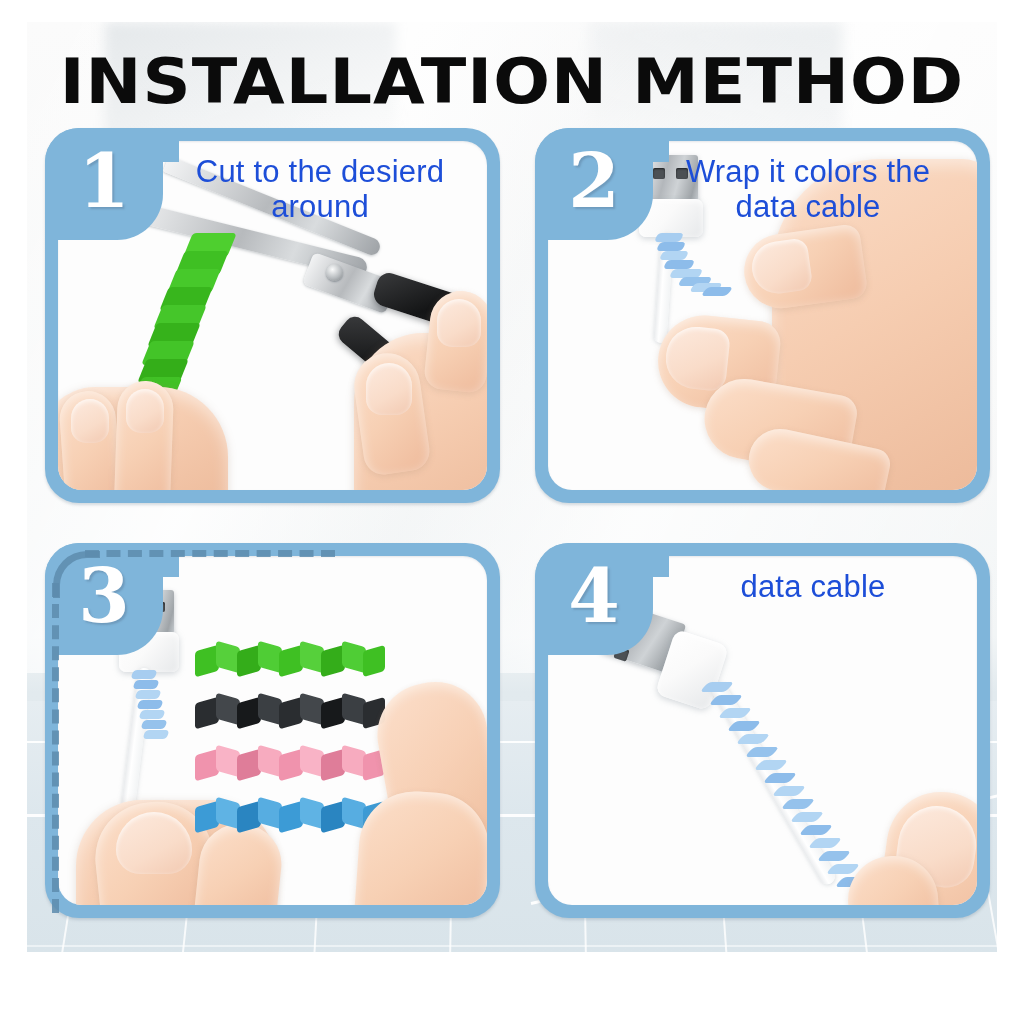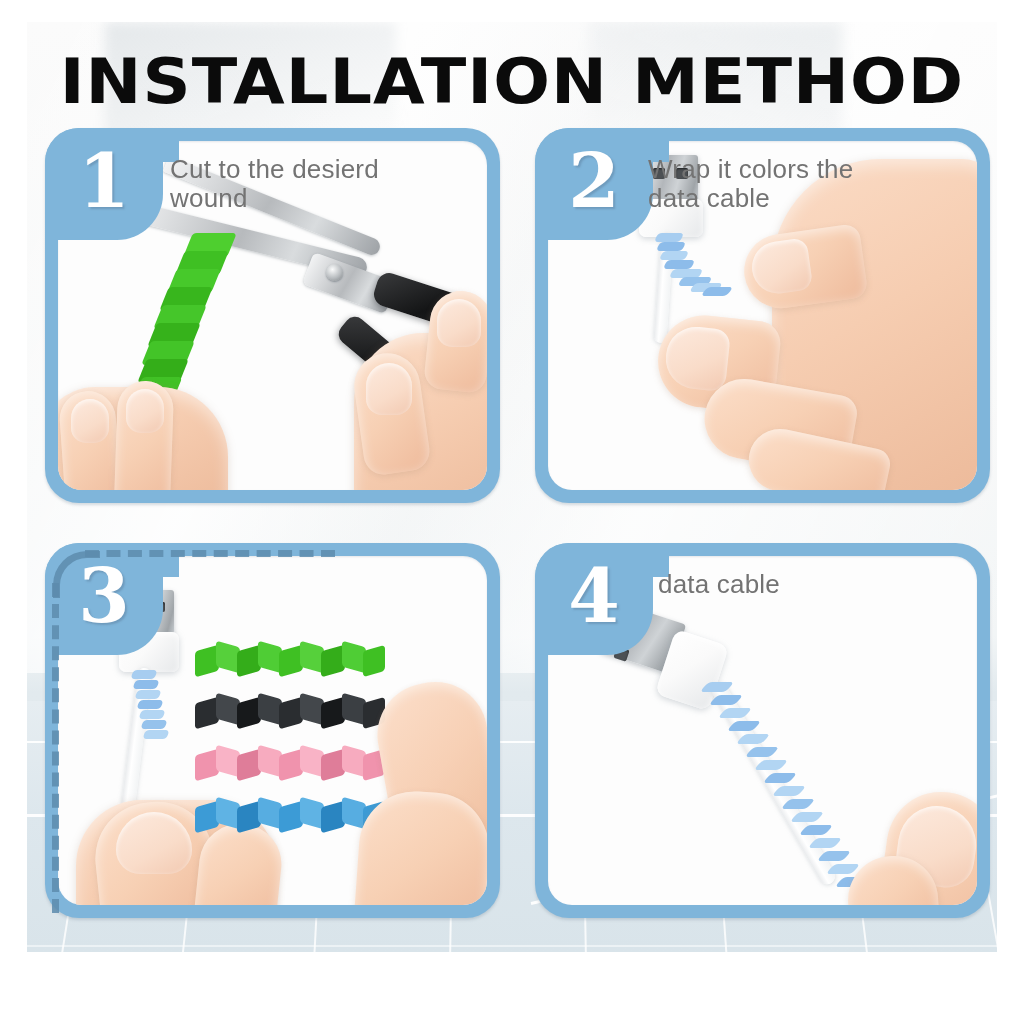--- a/index.html
+++ b/index.html
@@ -61,22 +61,22 @@
   .stitch{position:absolute;z-index:7;pointer-events:none;}
   .stitch-top{left:40px;top:7px;width:250px;height:0;
     border-top:7px dashed #5d8cae;opacity:.85;}
   .stitch-left{left:7px;top:40px;width:0;height:330px;
     border-left:7px dashed #5d8cae;opacity:.85;}
   .stitch-corner{left:8px;top:8px;width:40px;height:40px;
     border-top:7px solid #5d8cae;border-left:7px solid #5d8cae;
     border-top-left-radius:34px;opacity:.85;}
 
   
-  .caption{position:absolute;z-index:5;text-align:left;color:#737373;
-    font-family:"Liberation Sans",sans-serif;font-size:26px;line-height:1.12;
+  .caption{position:absolute;z-index:5;text-align:center;color:#1d4ed8;
+    font-family:"Liberation Sans",sans-serif;font-size:31px;line-height:1.12;
     letter-spacing:.2px;}
   .cap1{left:112px;top:14px;width:300px;}
   .cap2{left:100px;top:14px;width:320px;}
   .cap3{left:110px;top:14px;width:310px;}
   .cap4{left:110px;top:14px;width:310px;}
 
   
   .art{position:absolute;inset:0;overflow:hidden;}
 
   
@@ -192,21 +192,21 @@
 
           <div class="hand" style="left:296px;top:192px;width:170px;height:190px;border-radius:70px 40px 0 0;"></div>
           <div class="finger" style="left:300px;top:212px;width:66px;height:120px;border-radius:33px 33px 20px 20px;transform:rotate(-8deg);"></div>
           <div class="nail" style="left:308px;top:222px;width:46px;height:52px;border-radius:23px 23px 16px 16px;"></div>
           <div class="finger" style="left:370px;top:150px;width:62px;height:100px;border-radius:31px 31px 18px 18px;transform:rotate(6deg);"></div>
           <div class="nail" style="left:379px;top:158px;width:44px;height:48px;border-radius:22px 22px 15px 15px;"></div>
         </div>
 
         <div class="caption cap1">
           <div>Cut to the desierd</div>
-          <div>wound</div>
+          <div>around</div>
         </div>
       </div>
       <div class="badge"></div>
       <div class="badge-num">1</div>
     </div>
 
     <div class="panel p2">
       <div class="frame"></div>
       <div class="frame-inner">
 

